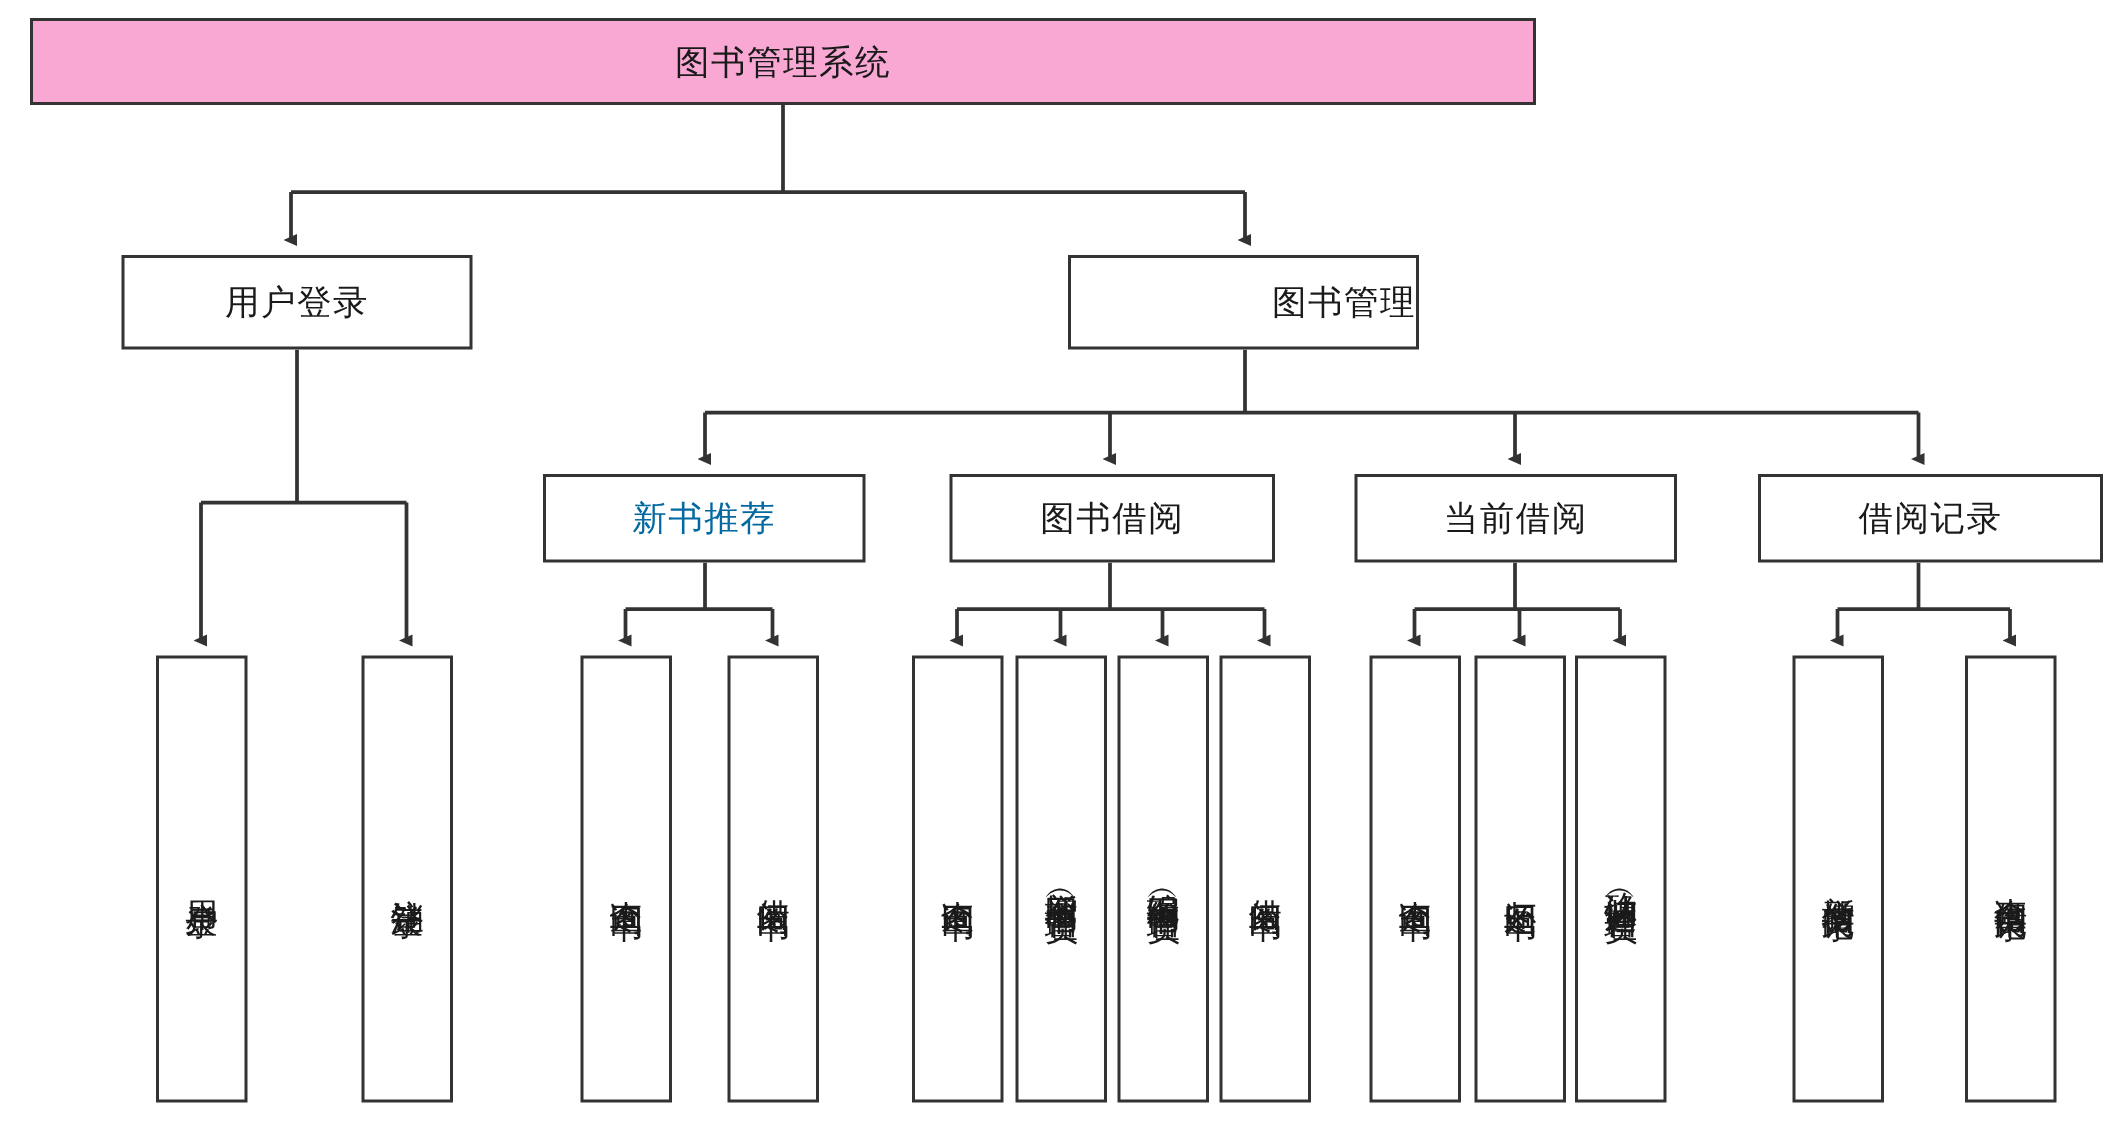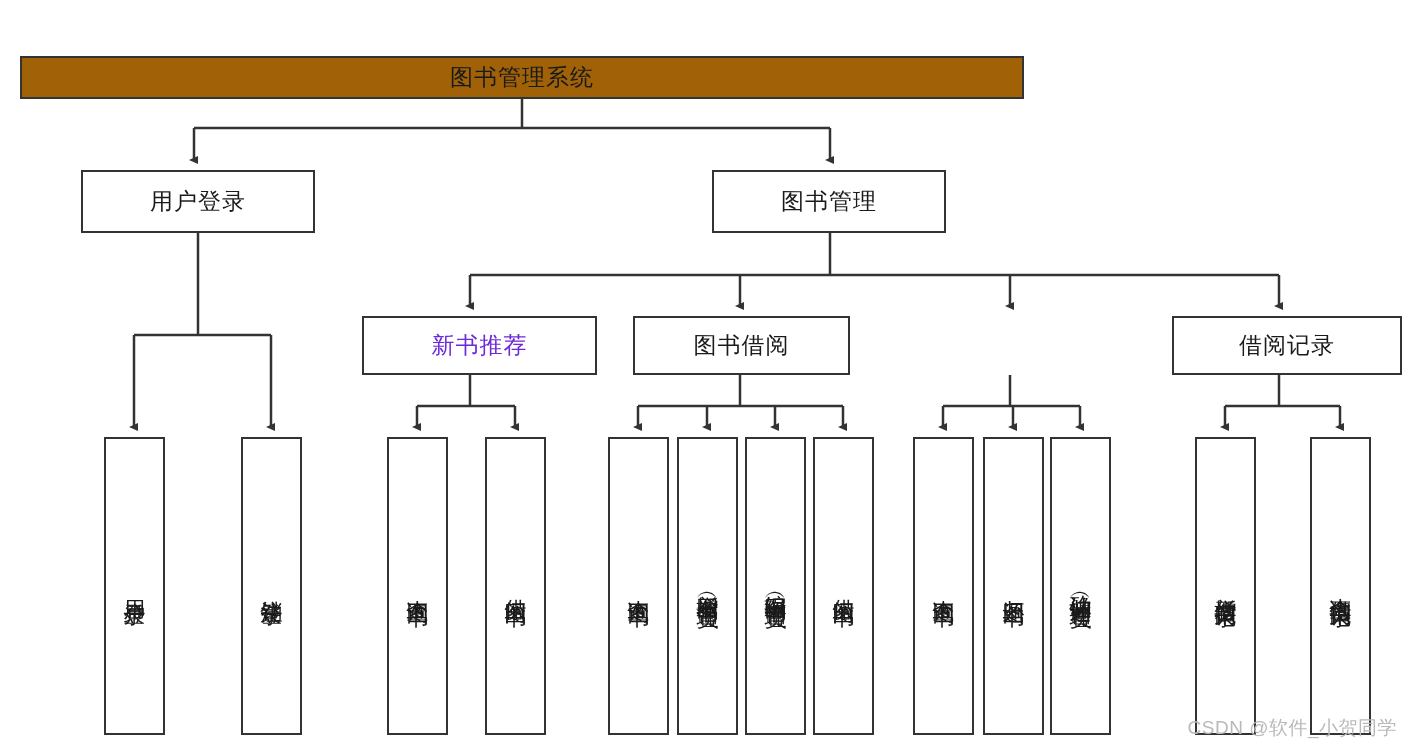--- a/index.html
+++ b/index.html
@@ -122,36 +122,39 @@
     </g>
 
     <g stroke="#333333" stroke-width="2.5" fill="none">
       <path d="M1279,375 L1279,406"></path>
       <path d="M1225,406 L1340,406"></path>
       <path d="M1225,406 L1225,427" marker-end="url(#arrow)"></path>
       <path d="M1340,406 L1340,427" marker-end="url(#arrow)"></path>
     </g>
   </svg>
 
-  <div class="node horiz" id="n-root" style="left: 20px; top: 12px; width: 1004px; height: 43px; border-color: rgb(51, 51, 51); background: #a16207; color: rgb(26, 26, 26); margin-top: 44px;">
+  <div class="node horiz" id="n-root" style="left: 20px; top: 12px; width: 1004px; height: 58px; border-color: rgb(51, 51, 51); background: #f9a8d4; color: rgb(26, 26, 26);">
     <span class="lbl">图书管理系统</span>
   </div>
 
   <div class="node horiz" id="n-l2-0" style="left: 81px; top: 170px; width: 234px; height: 63px; border-color: rgb(51, 51, 51); background: rgb(255, 255, 255); color: rgb(26, 26, 26);">
     <span class="lbl">用户登录</span>
   </div>
-  <div class="node horiz" id="n-l2-1" style="left: 712px; top: 170px; width: 234px; height: 63px; border-color: rgb(51, 51, 51); background: rgb(255, 255, 255); color: rgb(26, 26, 26);">
+  <div class="node horiz" id="n-l2-1" style="left: 712px; top: 170px; width: 234px; height: 63px; border-color: rgb(51, 51, 51); background: rgb(255, 255, 255); color: rgb(26, 26, 26); justify-content: flex-end;">
     <span class="lbl">图书管理</span>
   </div>
 
-  <div class="node horiz" id="n-l3-0" style="left: 362px; top: 316px; width: 235px; height: 59px; border-color: rgb(51, 51, 51); background: rgb(255, 255, 255); color: #6d28d9;">
+  <div class="node horiz" id="n-l3-0" style="left: 362px; top: 316px; width: 215px; height: 59px; border-color: rgb(51, 51, 51); background: rgb(255, 255, 255); color: #0369a1;">
     <span class="lbl">新书推荐</span>
   </div>
   <div class="node horiz" id="n-l3-1" style="left: 633px; top: 316px; width: 217px; height: 59px; border-color: rgb(51, 51, 51); background: rgb(255, 255, 255); color: rgb(26, 26, 26);">
     <span class="lbl">图书借阅</span>
+  </div>
+  <div class="node horiz" id="n-l3-2" style="left: 903px; top: 316px; width: 215px; height: 59px; border-color: rgb(51, 51, 51); background: rgb(255, 255, 255); color: rgb(26, 26, 26);">
+    <span class="lbl">当前借阅</span>
   </div>
   <div class="node horiz" id="n-l3-3" style="left: 1172px; top: 316px; width: 230px; height: 59px; border-color: rgb(51, 51, 51); background: rgb(255, 255, 255); color: rgb(26, 26, 26);">
     <span class="lbl">借阅记录</span>
   </div>
 
   <div class="node vert" id="n-leaf-0" style="left: 104px; top: 437px; width: 61px; height: 298px; border-color: rgb(51, 51, 51); background: rgb(255, 255, 255); color: rgb(26, 26, 26);">
     <span class="lbl">用户登录</span>
   </div>
   <div class="node vert" id="n-leaf-1" style="left: 241px; top: 437px; width: 61px; height: 298px; border-color: rgb(51, 51, 51); background: rgb(255, 255, 255); color: rgb(26, 26, 26);">
     <span class="lbl">注销登录</span>
@@ -183,15 +186,14 @@
   <div class="node vert" id="n-leaf-10" style="left: 1050px; top: 437px; width: 61px; height: 298px; border-color: rgb(51, 51, 51); background: rgb(255, 255, 255); color: rgb(26, 26, 26);">
     <span class="lbl">确认归还（管理员）</span>
   </div>
   <div class="node vert" id="n-leaf-11" style="left: 1195px; top: 437px; width: 61px; height: 298px; border-color: rgb(51, 51, 51); background: rgb(255, 255, 255); color: rgb(26, 26, 26);">
     <span class="lbl">新增借阅记录</span>
   </div>
   <div class="node vert" id="n-leaf-12" style="left: 1310px; top: 437px; width: 61px; height: 298px; border-color: rgb(51, 51, 51); background: rgb(255, 255, 255); color: rgb(26, 26, 26);">
     <span class="lbl">查询借阅记录</span>
   </div>
 
-  <div class="watermark" style="color: rgb(185, 185, 185);">CSDN @软件_小贺同学</div>
 
 </div>
 
 </body></html>

